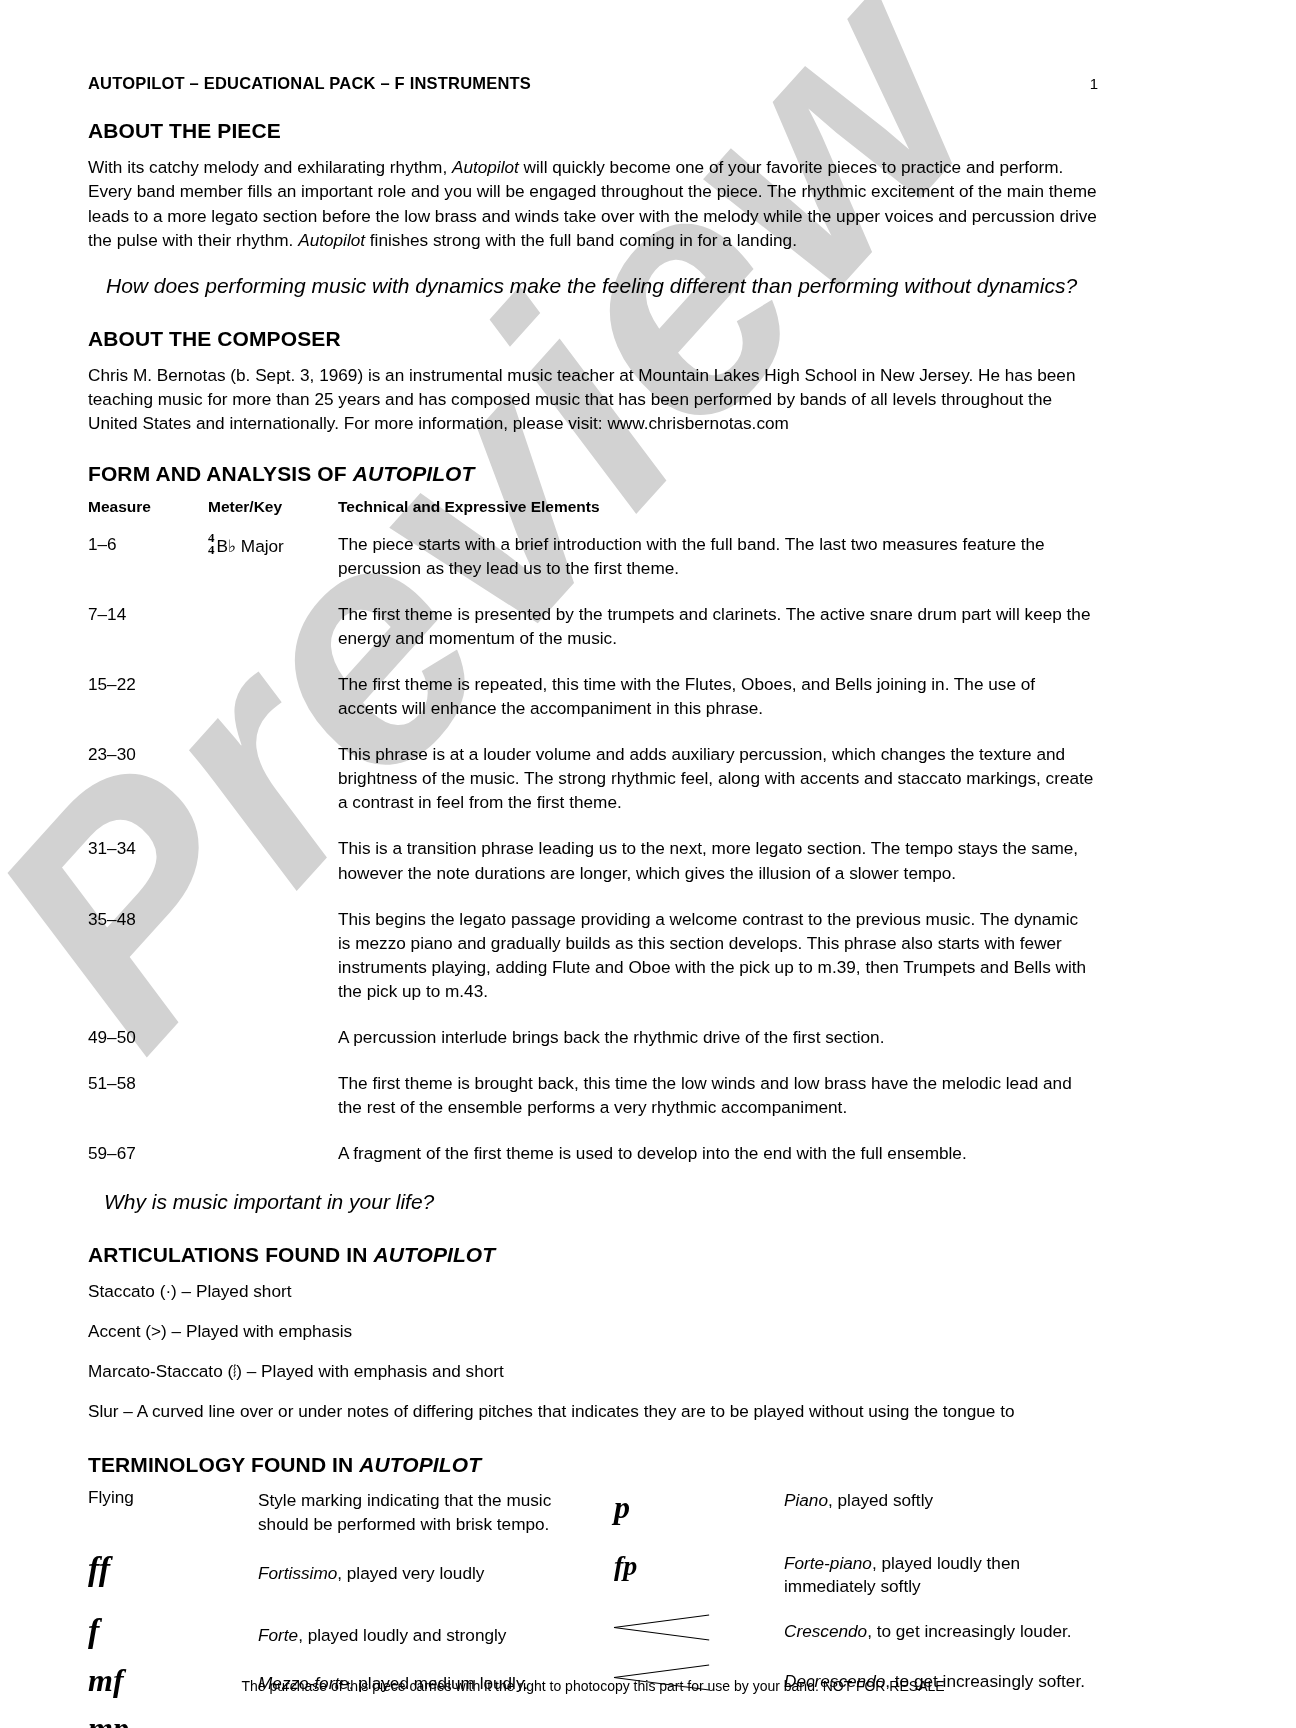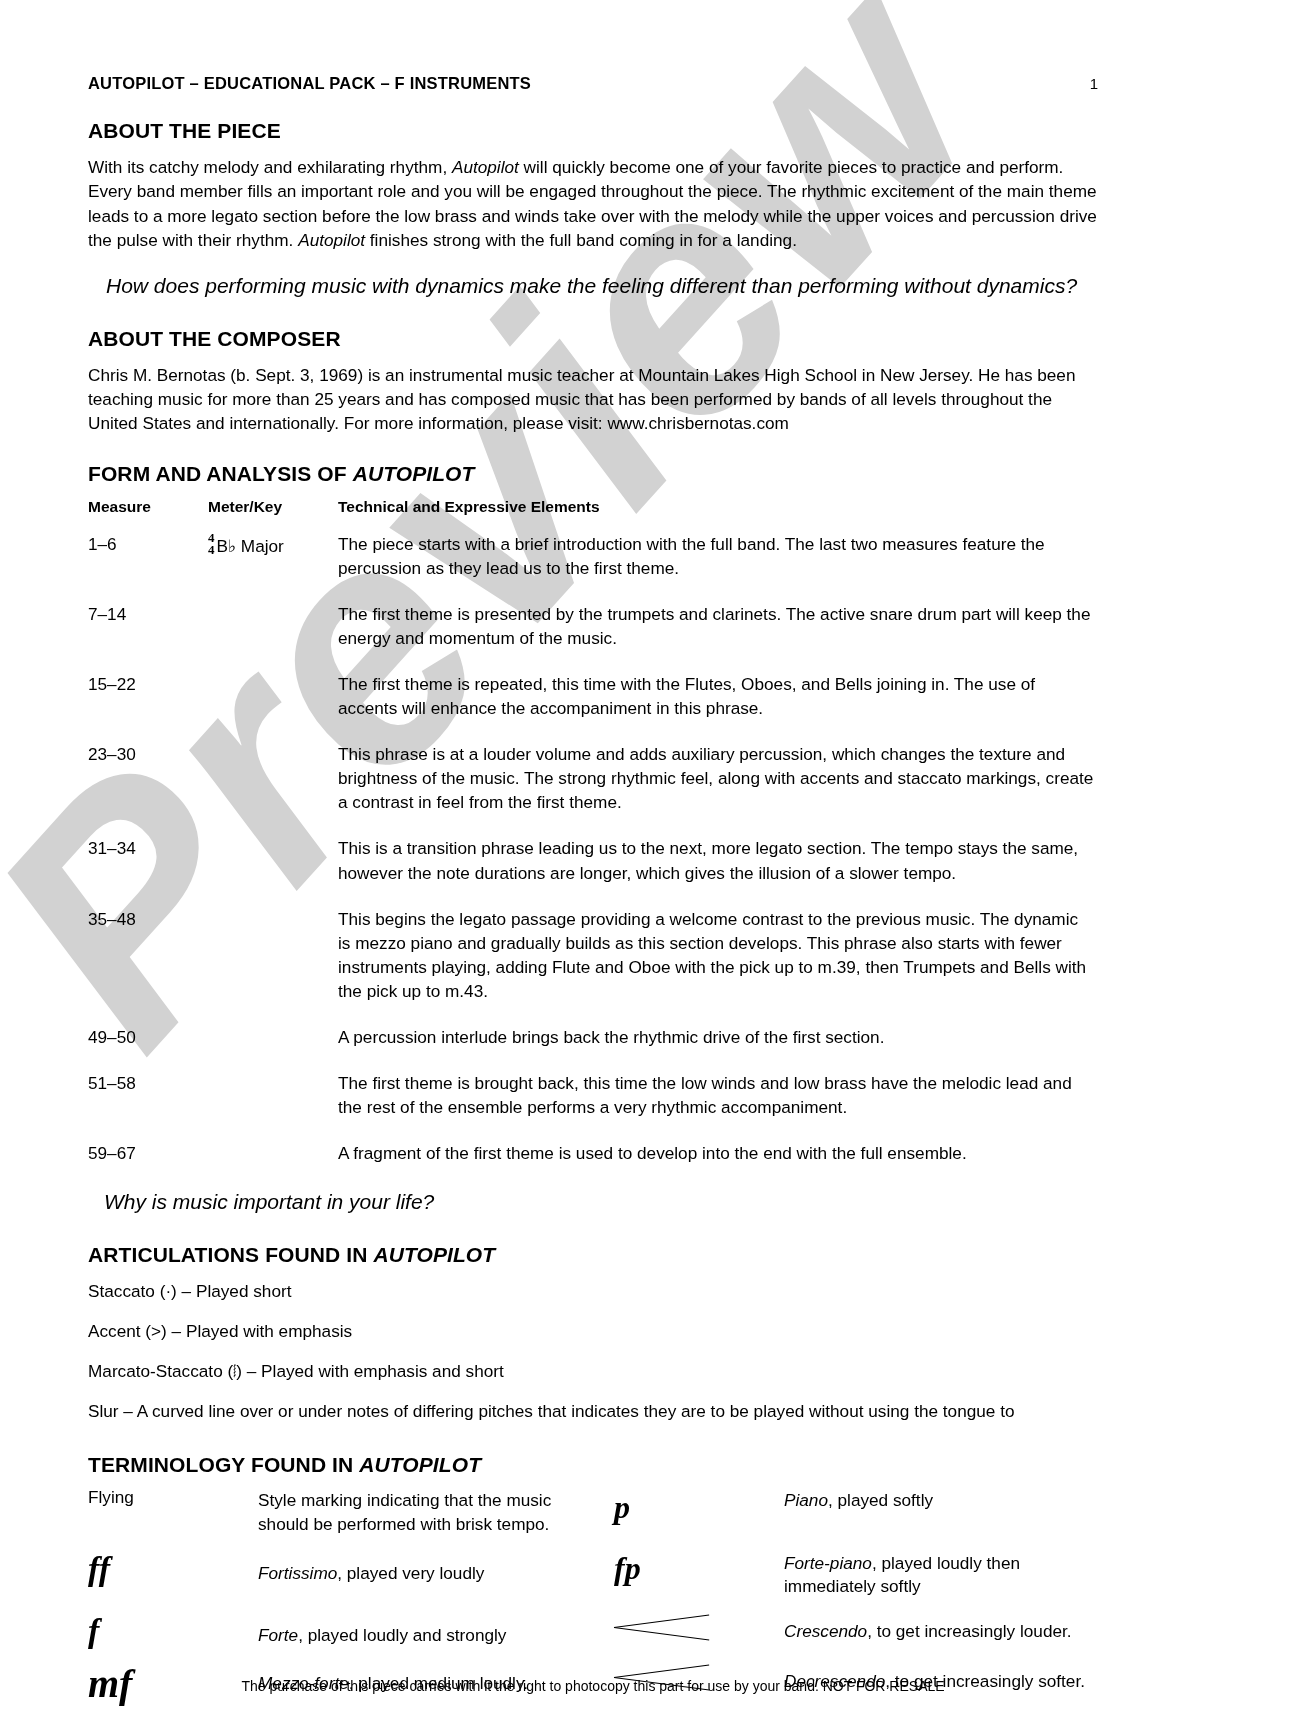--- a/index.html
+++ b/index.html
@@ -308,34 +308,34 @@
             <td class="t-sym plain">Flying</td>
             <td class="t-def">Style marking indicating that the music should be performed with brisk tempo.</td>
             <td class="t-gap"></td>
             <td class="t-sym" style="font-size:32px;padding-top:2px;">p</td>
             <td class="t-def"><em>Piano</em><span>, played softly</span></td>
           </tr>
           <tr>
             <td class="t-sym" style="font-size:34px;">ff</td>
             <td class="t-def" style="padding-top:10px;"><em>Fortissimo</em><span>, played very loudly</span></td>
             <td class="t-gap"></td>
-            <td class="t-sym" style="font-size:32px;">fp</td>
+            <td class="t-sym" style="font-size:28px;">fp</td>
             <td class="t-def"><em>Forte-piano</em><span>, played loudly then immediately softly</span></td>
           </tr>
           <tr>
             <td class="t-sym" style="font-size:34px;">f</td>
             <td class="t-def" style="padding-top:10px;"><em>Forte</em><span>, played loudly and strongly</span></td>
             <td class="t-gap"></td>
             <td class="t-sym">
               <span class="hairpin cresc"><i class="a"></i><i class="b"></i></span>
             </td>
             <td class="t-def" style="padding-top:6px;"><em>Crescendo</em><span>, to get increasingly louder.</span></td>
           </tr>
           <tr>
-            <td class="t-sym" style="font-size:40px;">mf</td>
+            <td class="t-sym" style="font-size:32px;">mf</td>
             <td class="t-def" style="padding-top:8px;"><em>Mezzo-forte</em><span>, played medium loudly.</span></td>
             <td class="t-gap"></td>
             <td class="t-sym">
               <span class="hairpin decresc"><i class="a"></i><i class="b"></i></span>
             </td>
             <td class="t-def" style="padding-top:6px;"><em>Decrescendo</em><span>, to get increasingly softer.</span></td>
           </tr>
           <tr>
             <td class="t-sym" style="font-size:32px;">mp</td>
             <td class="t-def" style="padding-top:8px;"></td>

